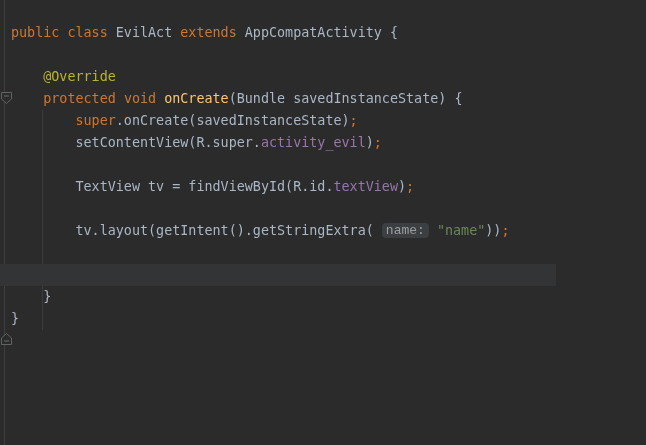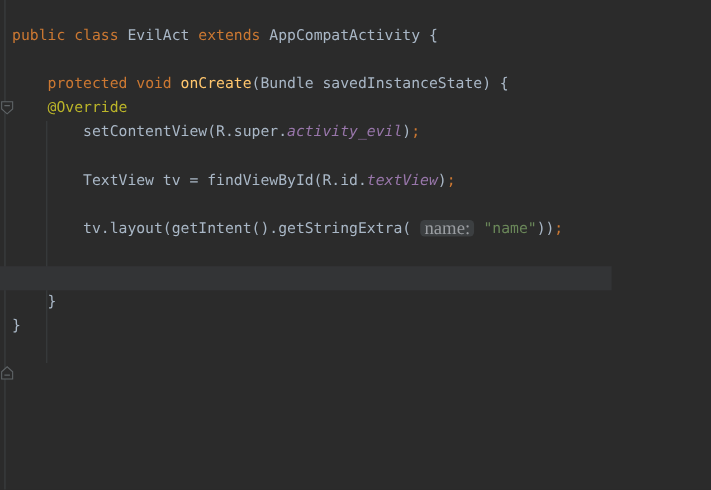--- a/index.html
+++ b/index.html
@@ -34,28 +34,28 @@
     position:absolute;left:0;top:22px;right:0;
     font-size:13.4px;line-height:22px;
     color:var(--default-text);
   }
   .line{white-space:pre;min-height:22px;padding-left:11px;}
   .line.caret-line{background:var(--caret-line);}
   .tok-kw{color:var(--keyword);}
   .tok-def{color:var(--default-text);}
   .tok-mth{color:var(--method-declaration);}
   .tok-ann{color:var(--annotation);}
-  .tok-fld{color:var(--static-field);font-style:italic;}
+  .tok-fld{color:var(--static-field);}
   .tok-str{color:var(--string);}
   .tok-semi{color:var(--semicolon);}
   .tok-hint{
     display:inline-block;
     background:var(--hint-bg);color:var(--hint-text);
-    font-family:Liberation Serif, serif;
-    font-size:17px;line-height:15px;height:15px;
+    font-family:Liberation Mono, monospace;
+    font-size:13px;line-height:15px;height:15px;
     padding:0 4px;border-radius:4px;
     vertical-align:middle;transform:translateY(-1px);
   }
 </style>
 </head>
 <body>
 
 <div class="editor">
 
   <div class="fold-strip"></div>
@@ -68,22 +68,23 @@
   <svg class="fold-marker end" viewBox="0 0 13 14" width="13" height="14">
     <polygon points="1.5,12.5 11.5,12.5 11.5,6 6.5,1.5 1.5,6" fill="var(--background)" stroke="var(--fold-marker)" stroke-width="1"></polygon>
     <line x1="4" y1="9" x2="9" y2="9" stroke="var(--fold-marker)" stroke-width="1.2"></line>
   </svg>
 
   <div class="indent-guide"></div>
 
   <div class="code">
       <div class="line"><span class="tok-kw">public</span><span class="tok-def"> </span><span class="tok-kw">class</span><span class="tok-def"> EvilAct </span><span class="tok-kw">extends</span><span class="tok-def"> AppCompatActivity {</span></div>
       <div class="line"></div>
+      <div class="line"><span class="tok-def">    </span><span class="tok-ann">@Override</span></div>
       <div class="line"><span class="tok-def">    </span><span class="tok-kw">protected</span><span class="tok-def"> </span><span class="tok-kw">void</span><span class="tok-def"> </span><span class="tok-mth">onCreate</span><span class="tok-def">(Bundle savedInstanceState) {</span></div>
-      <div class="line"><span class="tok-def">    </span><span class="tok-ann">@Override</span></div>
+      <div class="line"><span class="tok-def">        </span><span class="tok-kw">super</span><span class="tok-def">.onCreate(savedInstanceState)</span><span class="tok-semi">;</span></div>
       <div class="line"><span class="tok-def">        setContentView(R.super.</span><span class="tok-fld">activity_evil</span><span class="tok-def">)</span><span class="tok-semi">;</span></div>
       <div class="line"></div>
       <div class="line"><span class="tok-def">        TextView tv = findViewById(R.id.</span><span class="tok-fld">textView</span><span class="tok-def">)</span><span class="tok-semi">;</span></div>
       <div class="line"></div>
       <div class="line"><span class="tok-def">        tv.layout(getIntent().getStringExtra( </span><span class="tok-hint">name:</span><span class="tok-def"> </span><span class="tok-str">"name"</span><span class="tok-def">))</span><span class="tok-semi">;</span></div>
       <div class="line"></div>
       <div class="line caret-line"></div>
       <div class="line"><span class="tok-def">    }</span></div>
       <div class="line"><span class="tok-def">}</span></div>
     </div>

